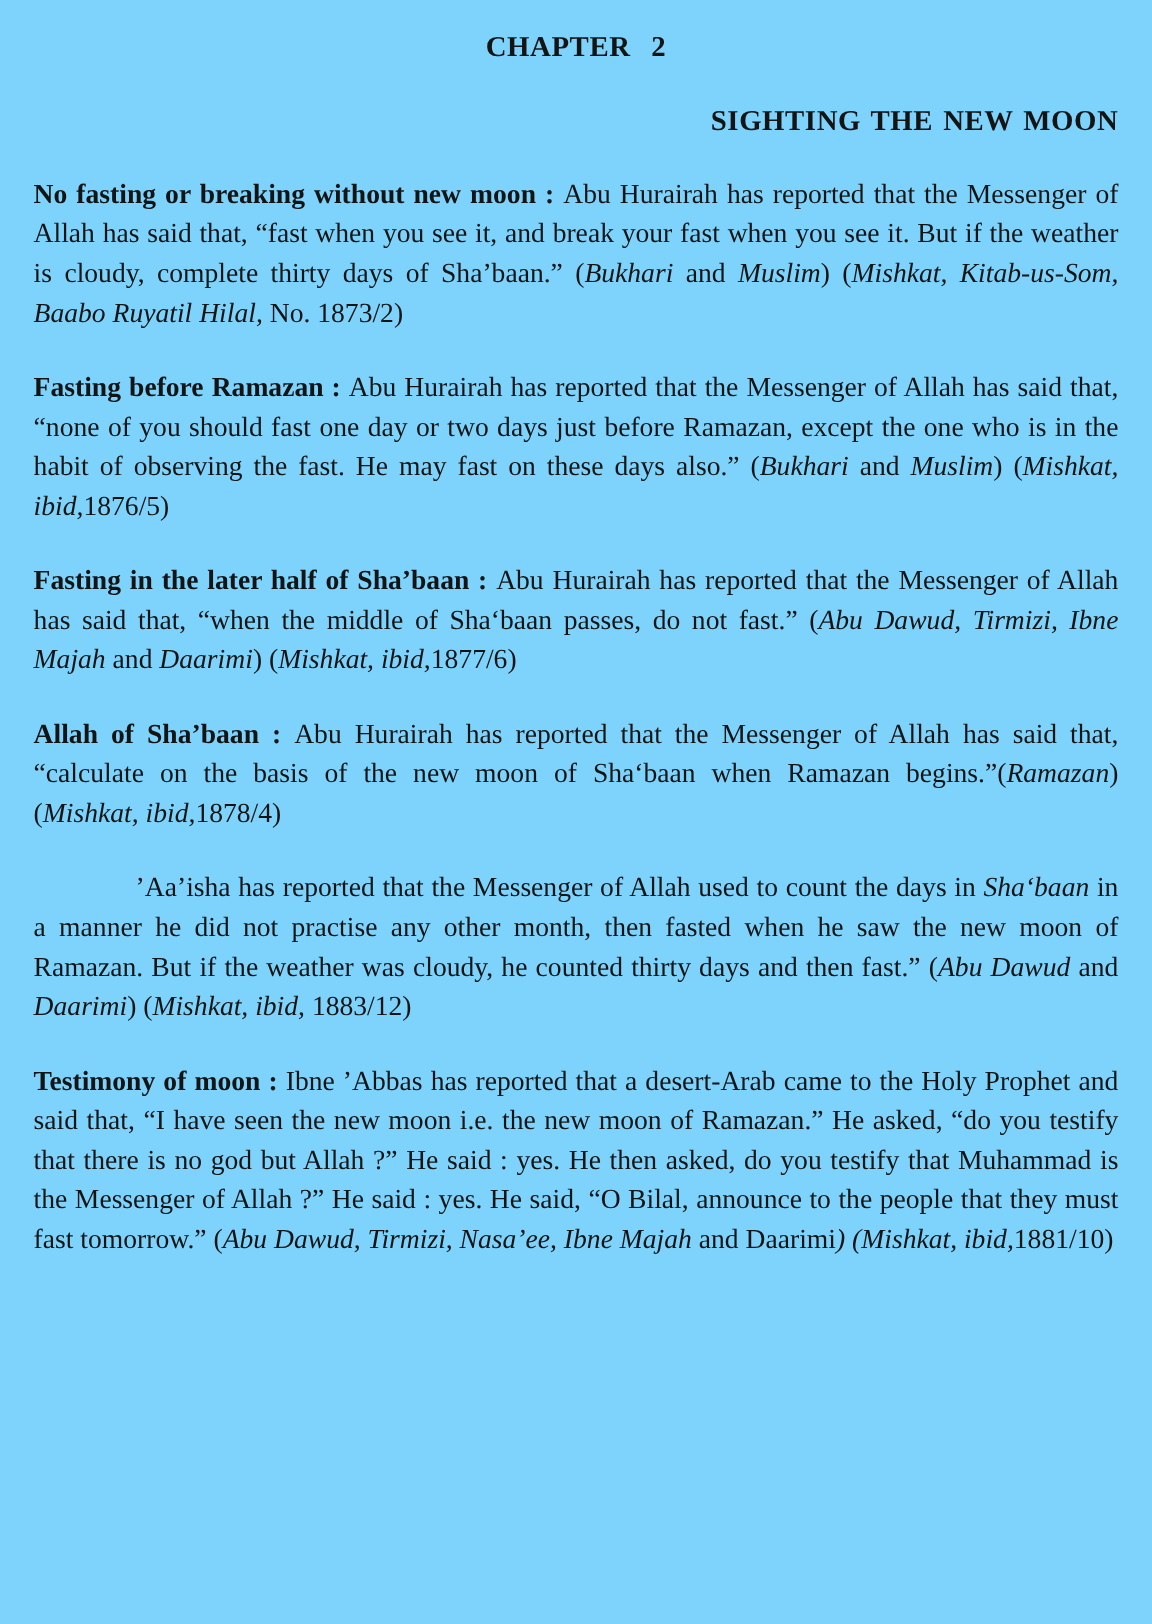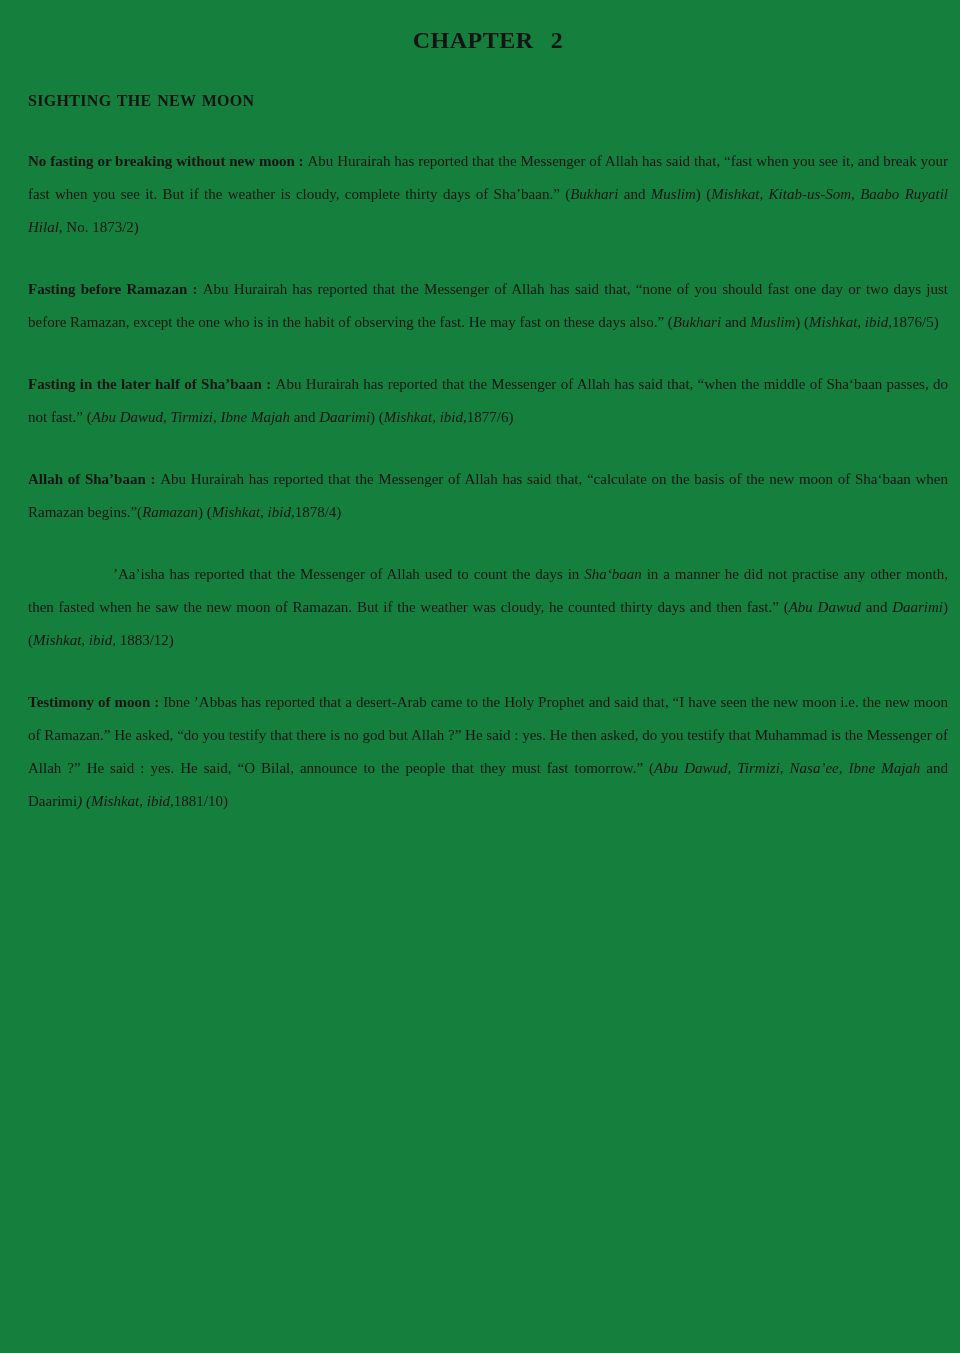--- a/index.html
+++ b/index.html
@@ -11,47 +11,47 @@
     width: 960px;
     height: 1353px;
     overflow: hidden;
     font-family: "Liberation Serif", "DejaVu Serif", serif;
     color: #141414;
   }
   .page {
     box-sizing: border-box;
     width: 960px;
     height: 1353px;
-    padding: 26px 12px 0 28px;
-    background: #15803d;
+    padding: 26px 28px 0 28px;
+    background: #7dd3fc;
   }
   .chapter-title {
     margin: 0;
     font-size: 24px;
     line-height: 28px;
     font-weight: bold;
     text-align: center;
     word-spacing: 0.45em;
     letter-spacing: 0.02em;
   }
   .chapter-subtitle {
     margin: 33px 0 0 0;
-    font-size: 16px;
+    font-size: 24px;
     line-height: 28px;
     font-weight: bold;
-    text-align: left;
+    text-align: right;
     word-spacing: 0.08em;
     letter-spacing: 0.02em;
   }
   .doc-body {
     margin-top: 30px;
   }
   .para {
     margin: 0 0 29px 0;
-    font-size: 15px;
+    font-size: 23px;
     line-height: 33px;
     text-align: justify;
   }
   .para.indent {
     text-indent: 85px;
     font-family: Liberation Serif, serif;
   }
   .b { font-weight: bold; }
   .i { font-style: italic; }
   .n { }

